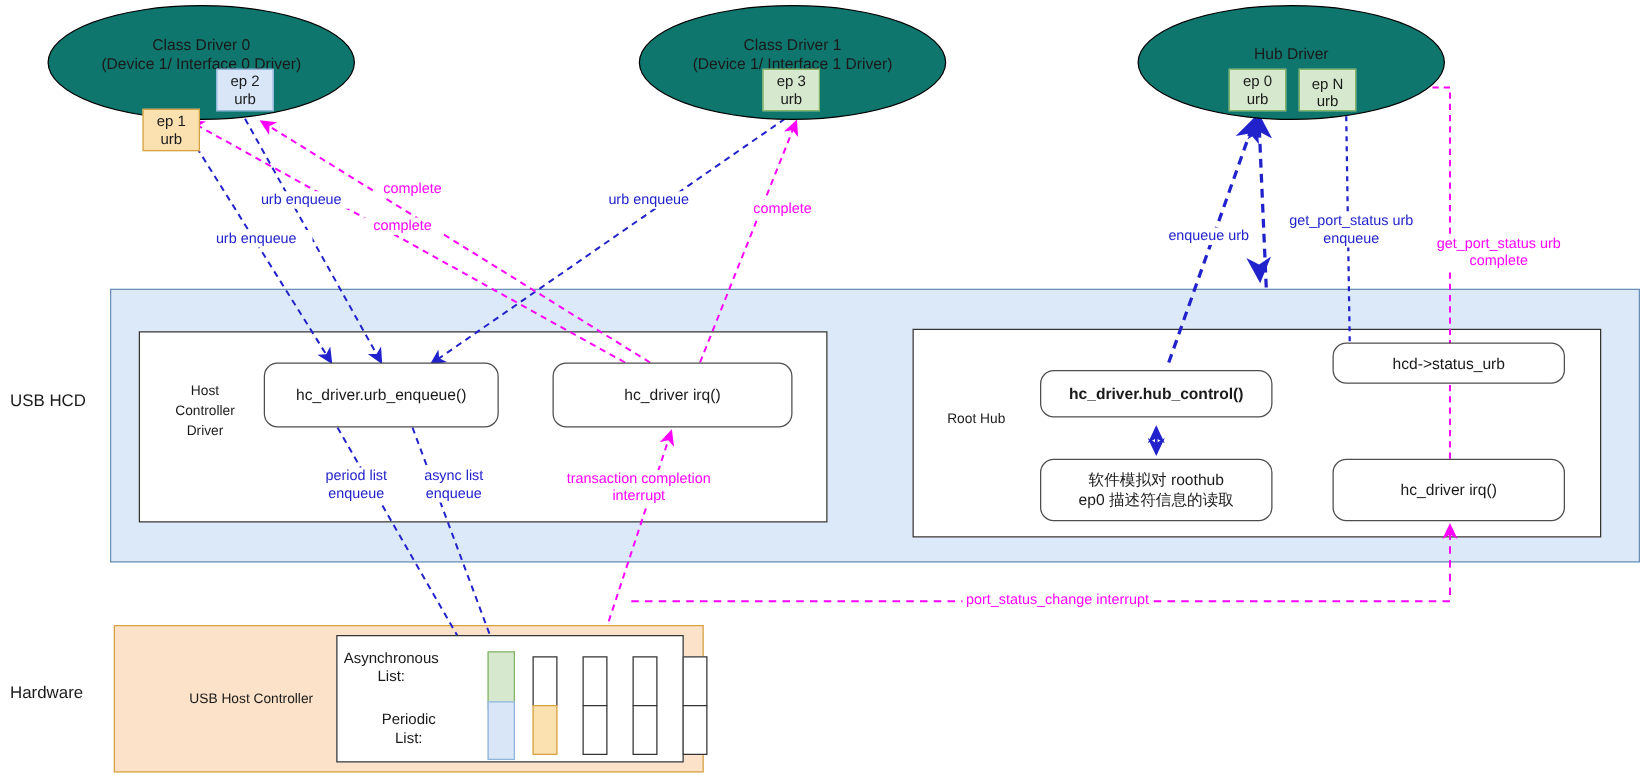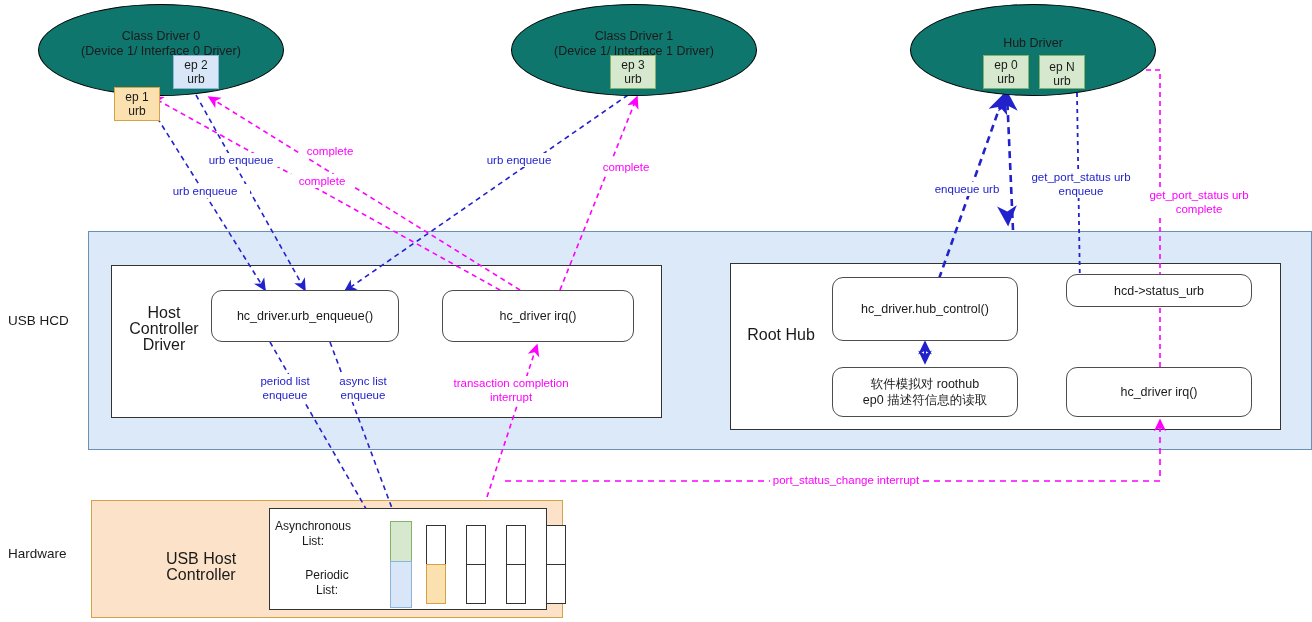--- a/index.html
+++ b/index.html
@@ -33,21 +33,21 @@
   .chip.blue  {background:#d8e6f7;border-color:#8fb4da;}
   .chip.green {background:#d6e9ce;border-color:#82b366;}
 
   
   .band{position:absolute;box-sizing:border-box;}
   .band.hcd{background:#dce9f9;border:1.4px solid #6b8fb5;}
   .band.hw {background:#fbe2c8;border:1.6px solid #d6a243;}
 
   
   .group{position:absolute;box-sizing:border-box;background:#fff;border:1.5px solid #333;}
-  .grouplabel{position:absolute;font-size:16px;line-height:16px;text-align:center;white-space:pre-line;}
+  .grouplabel{position:absolute;font-size:11px;line-height:16px;text-align:center;white-space:pre-line;}
 
   
   .fnbox{
     position:absolute;box-sizing:border-box;background:#fff;
     border:1.6px solid #4d4d4d;border-radius:11px;
     display:flex;align-items:center;justify-content:center;text-align:center;
     font-size:12.5px;line-height:16px;white-space:pre-line;
   }
 
   
@@ -195,21 +195,21 @@
   <span>urb</span>
 </div>
 <div class="chip green" style="left:1039px;top:55px;justify-content:flex-end;">
   <span>ep N</span>
   <span>urb</span>
 </div>
 
 <div class="fnbox" style="left:211px;top:290px;width:188px;height:52px;">hc_driver.urb_enqueue()</div>
 <div class="fnbox" style="left:442px;top:290px;width:192px;height:52px;">hc_driver irq()</div>
 
-<div class="fnbox" style="left:832px;top:277px;width:186px;height:64px;">hc_driver.hub_control()</div>
+<div class="fnbox" style="left:832px;top:296px;width:186px;height:38px;font-weight:bold;">hc_driver.hub_control()</div>
 <div class="fnbox" style="left:1066px;top:274px;width:186px;height:33px;">hcd-&gt;status_urb</div>
 <div class="fnbox" style="left:832px;top:367px;width:186px;height:50px;">软件模拟对 roothub
 ep0 描述符信息的读取</div>
 <div class="fnbox" style="left:1066px;top:367px;width:186px;height:50px;">hc_driver irq()</div>
 
 <div class="grouplabel" style="left:131px;top:551px;width:140px;">USB Host Controller</div>
 
 <div class="group" style="left:269px;top:508px;width:278px;height:102px;"></div>
 
 <div class="listlabel" style="left:267px;top:519px;width:92px;">Asynchronous

